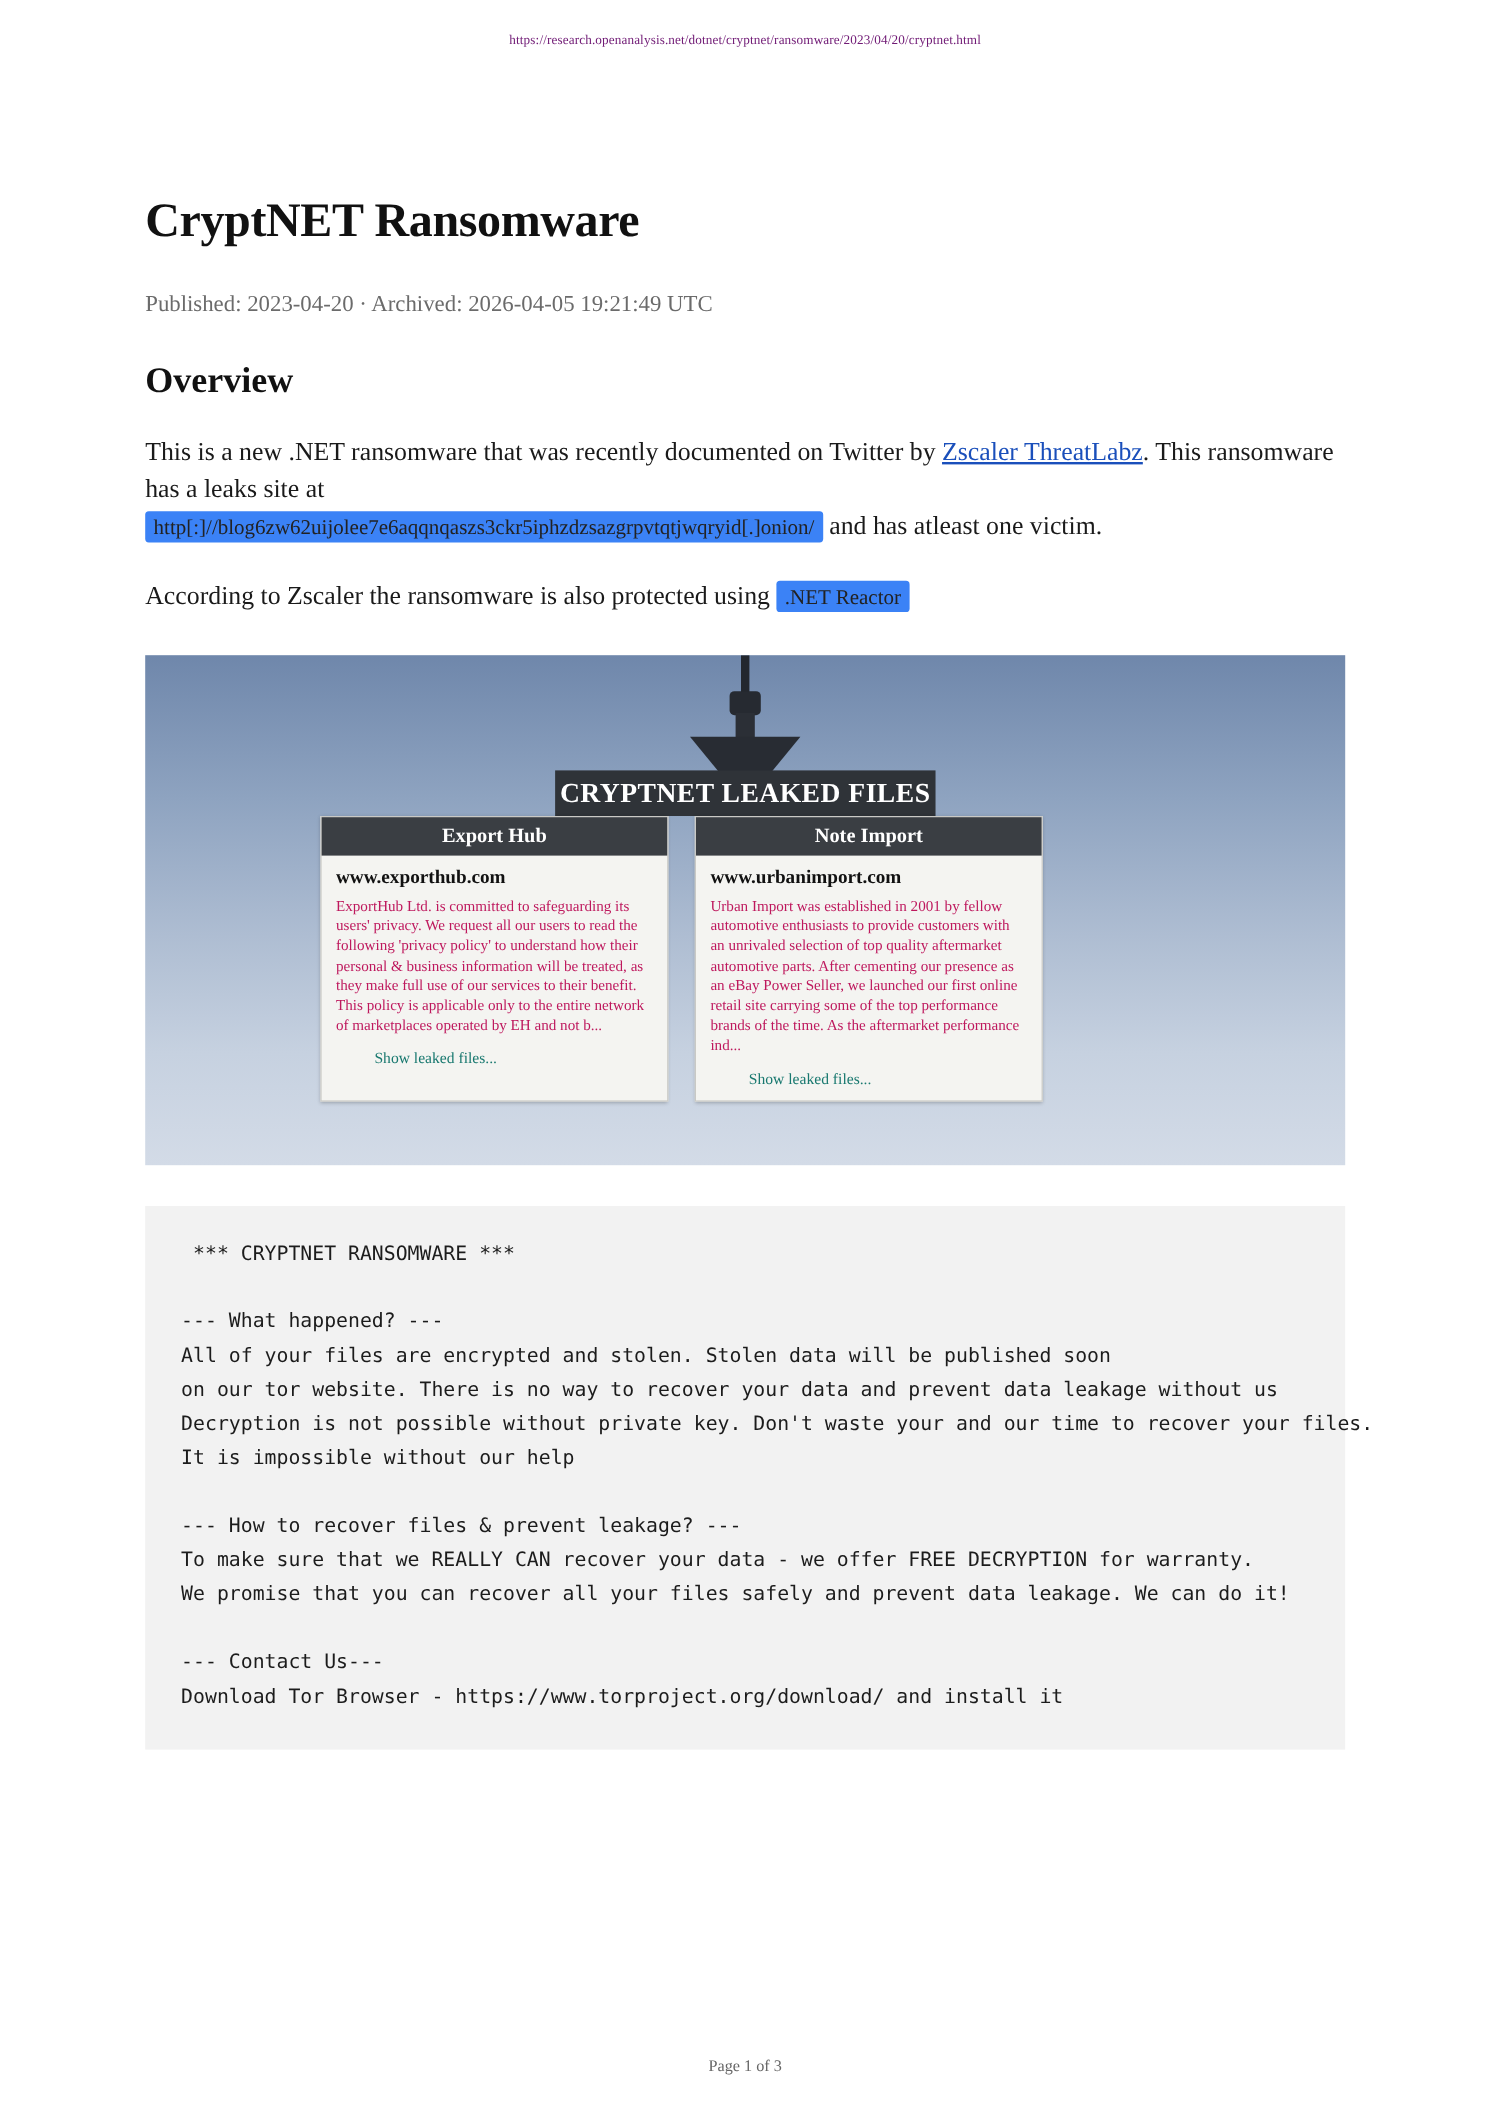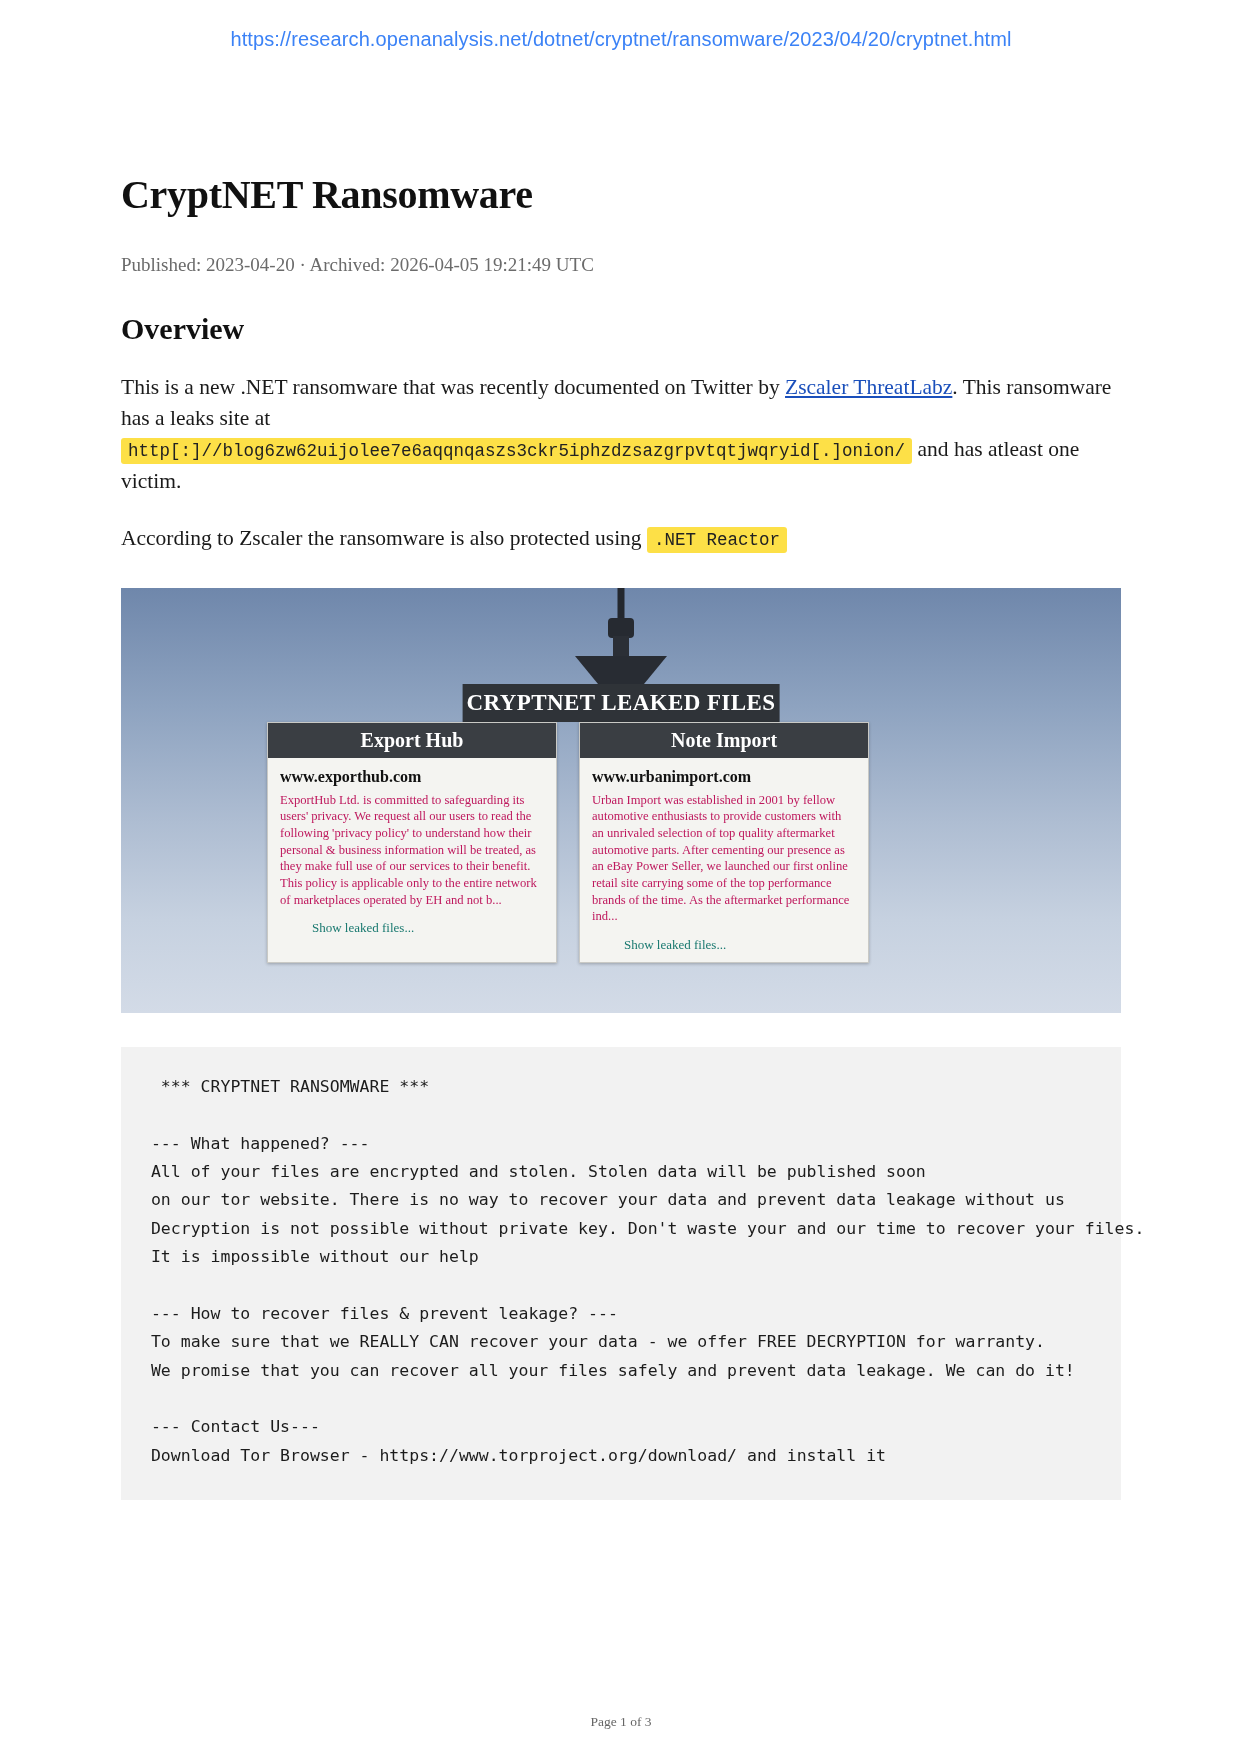--- a/index.html
+++ b/index.html
@@ -16,23 +16,23 @@
   }
   .page {
     width: 1242px;
     min-height: 1756px;
     box-sizing: border-box;
     position: relative;
     background: #ffffff;
   }
   .url-header {
     text-align: center;
-    font-family: Liberation Sans, sans-serif;
-    font-size: 20px;
-    color: #3b82f6;
+    font-family: Liberation Serif, serif;
+    font-size: 11px;
+    color: #701a75;
     padding-top: 28px;
     letter-spacing: 0.1px;
   }
   .content {
     margin: 0 auto;
     width: 1000px;
     padding-top: 120px;
   }
   h1.doc-title {
     font-family: "Liberation Serif", serif;
@@ -67,23 +67,23 @@
     font-size: 21.5px;
     line-height: 1.45;
     margin: 26px 0 0 0;
     color: #1a1a1a;
   }
   a.ext-link {
     color: #1a4fbb;
     text-decoration: underline;
   }
   code.inline-code {
-    font-family: Liberation Mono, monospace;
+    font-family: Liberation Serif, serif;
     font-size: 17.5px;
-    background: #fde047;
+    background: #3b82f6;
     padding: 3px 7px;
     border-radius: 3px;
     color: #222222;
     white-space: nowrap;
   }
   .figure {
     margin-top: 34px;
     width: 1000px;
     height: 425px;
     background: linear-gradient(180deg, #6f87ab 0%, #8ea3c0 28%, #aebdd2 55%, #c6d1e0 78%, #d3dbe7 100%);
@@ -175,21 +175,21 @@
     border: 1px solid #c9c9c5;
     box-shadow: 0 1px 3px rgba(0,0,0,0.25);
     display: flex;
     flex-direction: column;
   }
   .leak-card .card-head {
     background: #3a3e43;
     color: #ffffff;
     font-family: "Liberation Serif", serif;
     font-weight: bold;
-    font-size: 20px;
+    font-size: 17px;
     text-align: center;
     padding: 6px 4px;
   }
   .leak-card .card-body {
     padding: 10px 12px 6px 12px;
   }
   .leak-card .card-site {
     font-family: "Liberation Serif", serif;
     font-weight: bold;
     font-size: 16px;

